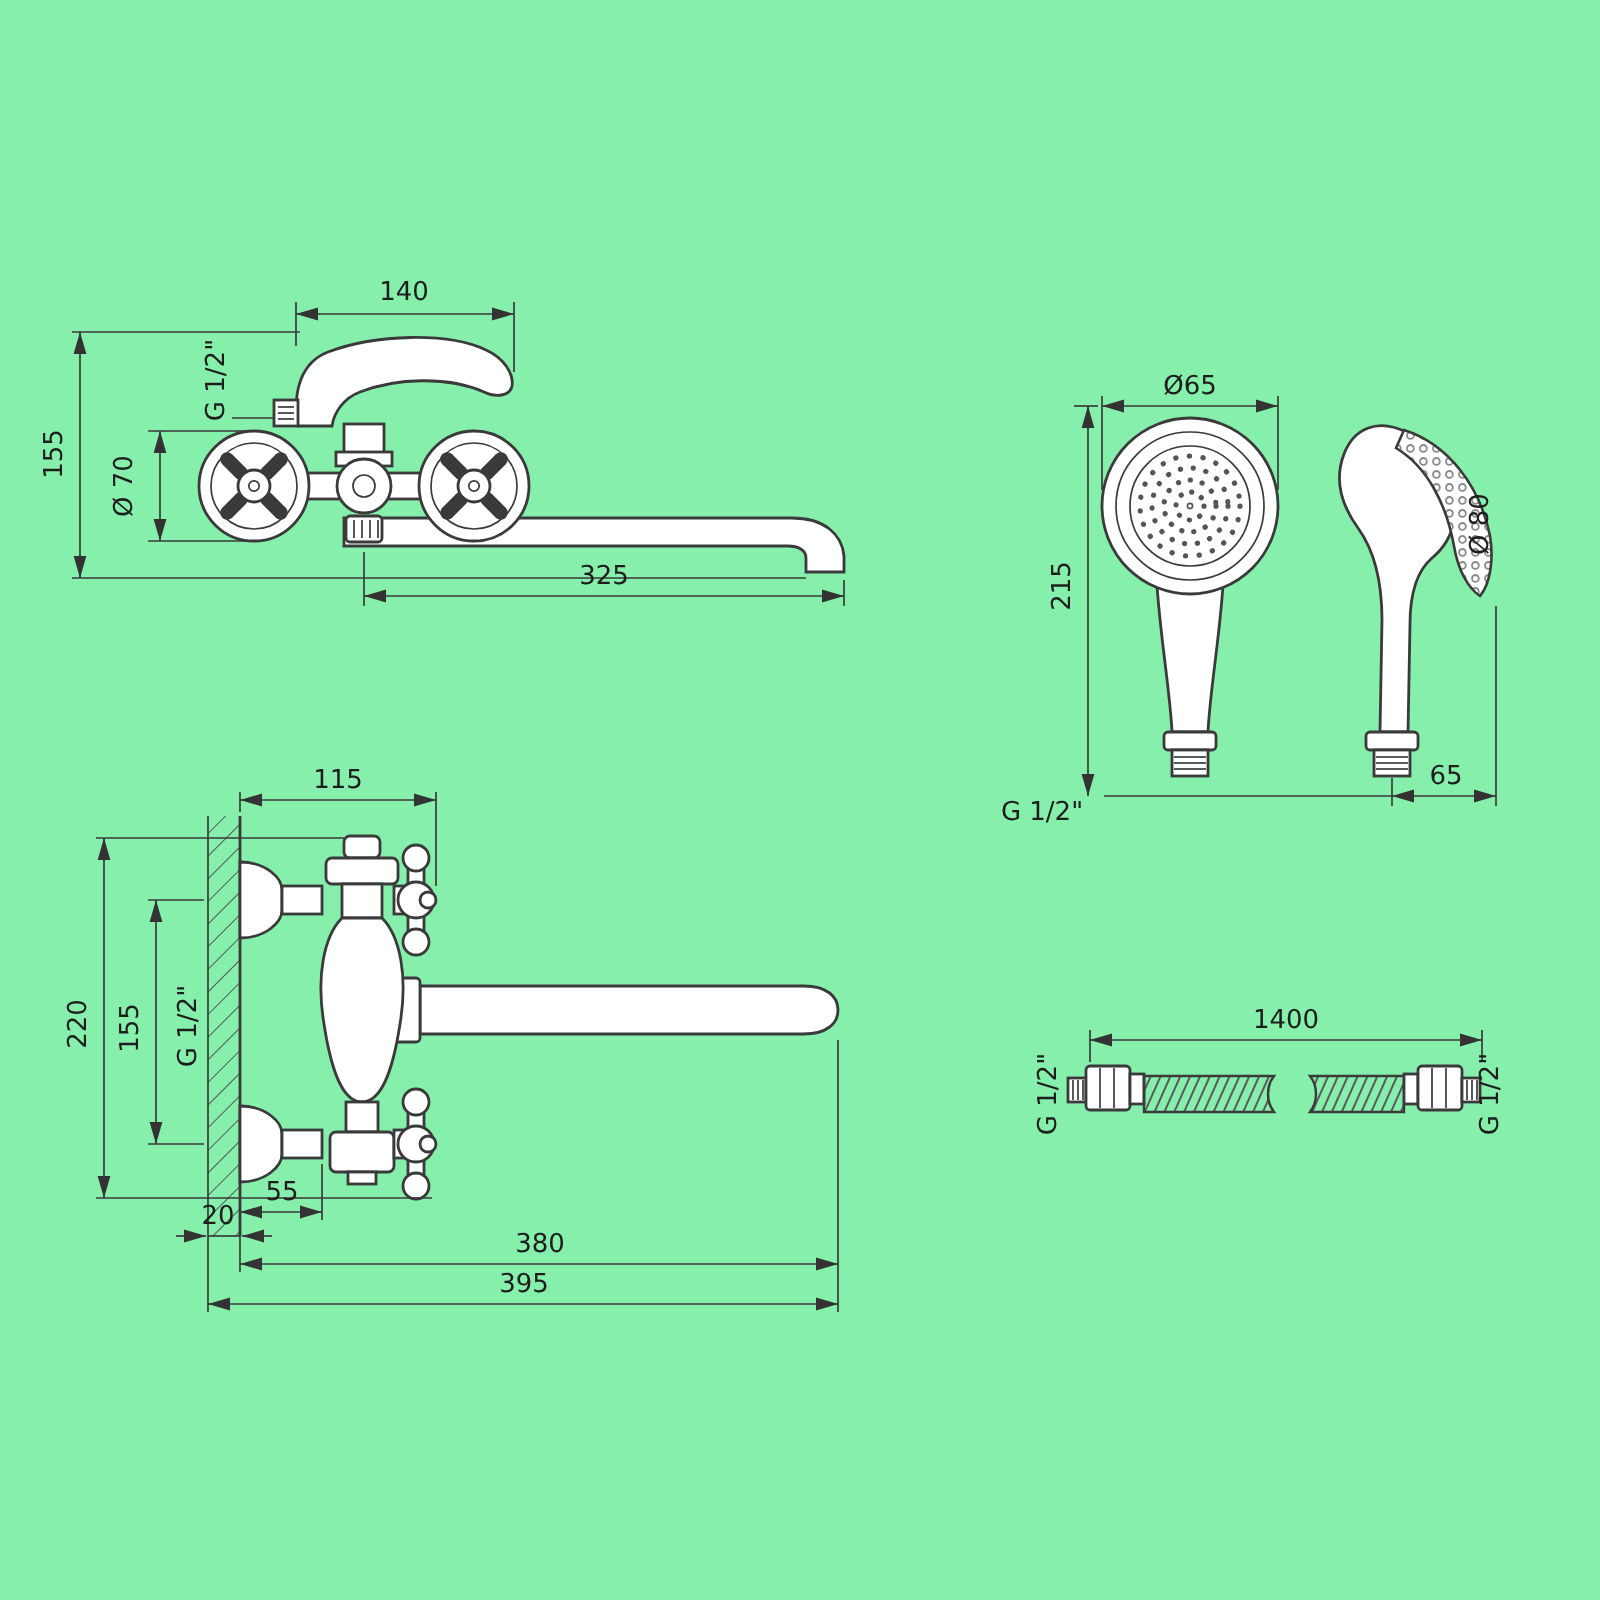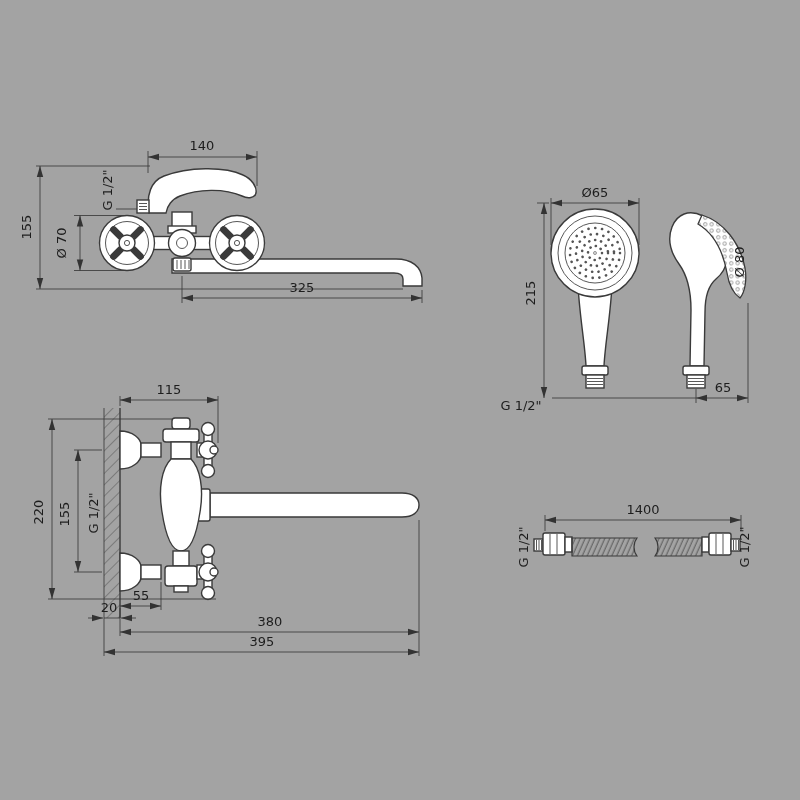--- a/index.html
+++ b/index.html
@@ -1,16 +1,16 @@
 <!DOCTYPE html>
 <html><head>
 <meta charset="utf-8">
 <style>
   html,body{margin:0;padding:0;background:#fff;}
-  .canvas{position:relative;width:800px;height:800px;background:#a3a3a3;overflow:hidden;}
+  .canvas{position:relative;width:800px;height:800px;background:#86efac;overflow:hidden;}
   svg{display:block;}
   .dimtext{font-family:"DejaVu Sans","Liberation Sans",sans-serif;font-size:13px;fill:#1d1d1d;}
   .o{fill:#ffffff;stroke:#3a3a3a;stroke-width:1.4;}
   .on{fill:none;stroke:#3a3a3a;stroke-width:1.4;}
   .t{fill:none;stroke:#3a3a3a;stroke-width:0.85;}
   .d{fill:none;stroke:#3a3a3a;stroke-width:0.85;}
   .spoke{stroke:#3a3a3a;stroke-width:7;stroke-linecap:round;}
 </style>
 </head>
 <body>

